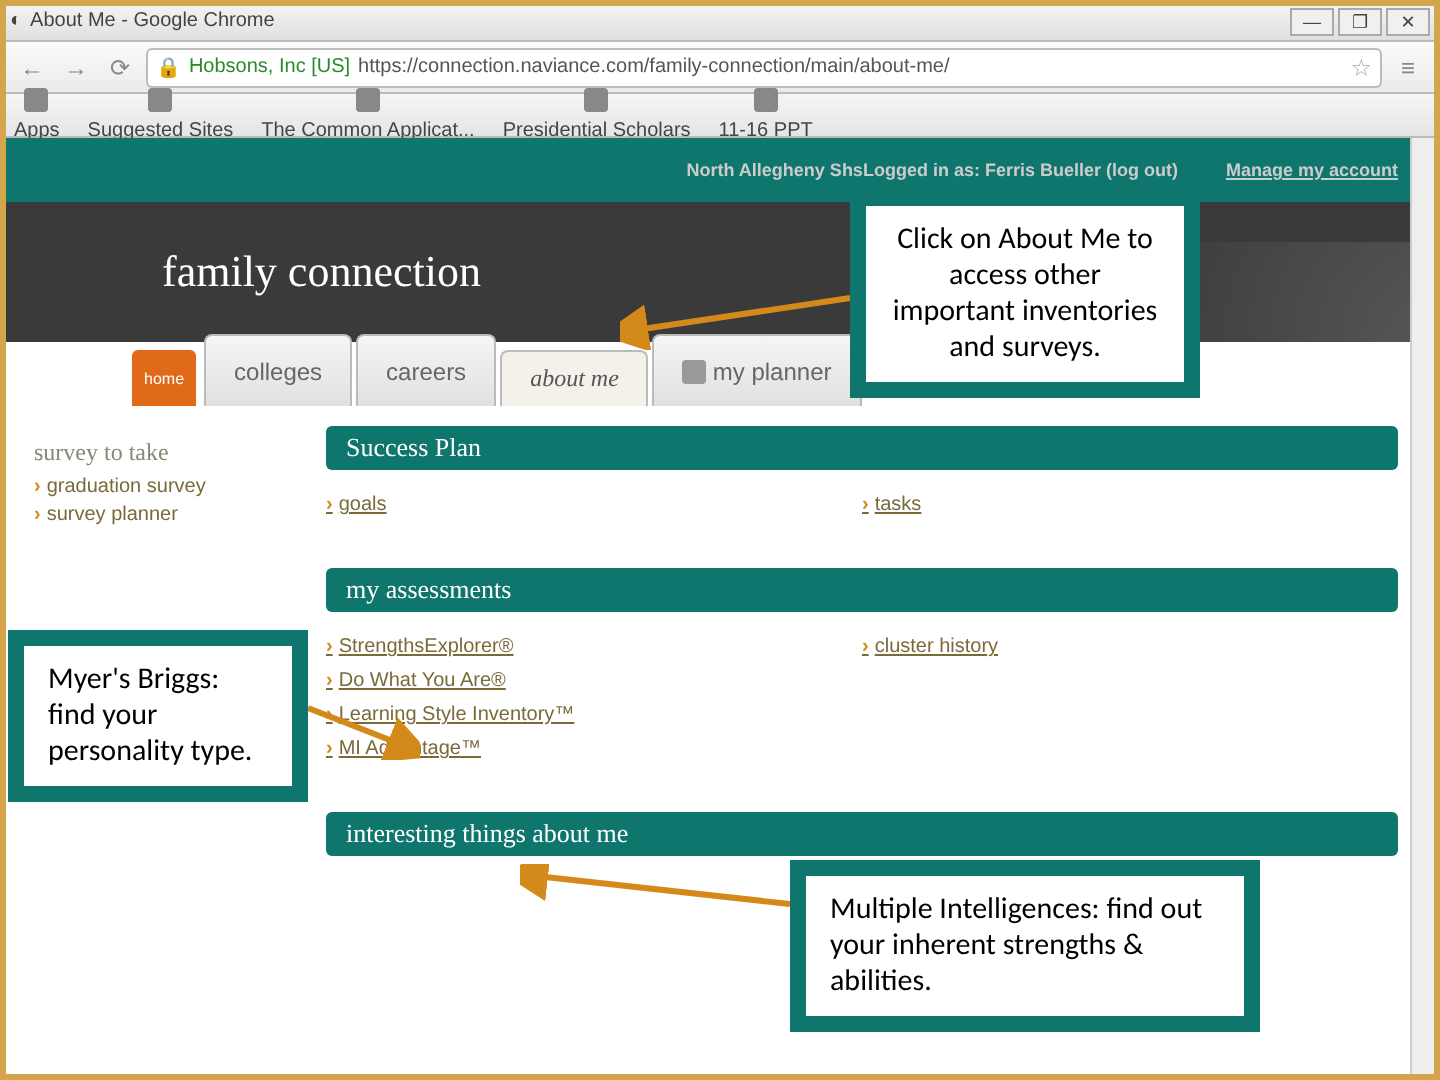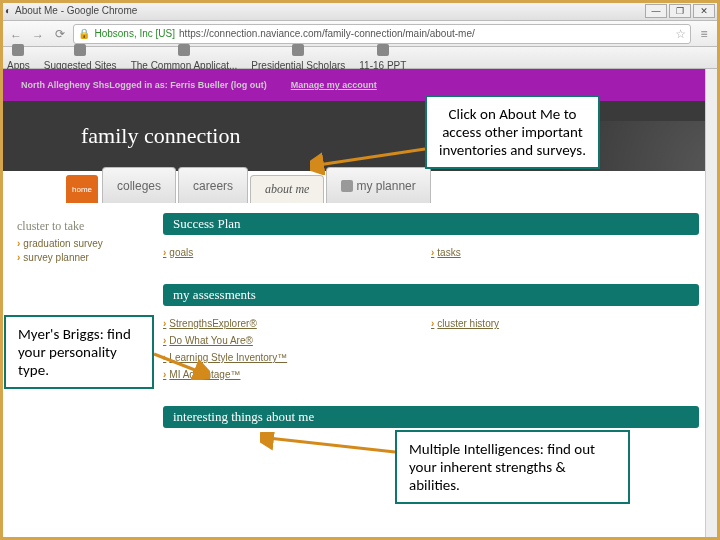--- a/index.html
+++ b/index.html
@@ -18,21 +18,21 @@
   .urlhost { color: #2a8a2a; }
   .urlpath { color: #555; }
   .star { color: #aaa; font-size: 12px; }
   
   .bookmarks { background: linear-gradient(#f5f5f5,#e5e5e5); height: 22px; display: flex; align-items: center; padding: 0 6px; gap: 14px; font-size: 10px; color: #444; border-bottom: 1px solid #bbb; }
   .bm { display: flex; align-items: center; gap: 4px; cursor: pointer; flex-direction: column; }
   .bm .ico { width: 12px; height: 12px; background: #888; border-radius: 2px; }
   
   .page { background: #fff; position: relative; height: calc(540px - 20px - 26px - 22px); overflow: hidden; }
   
-  .blackbar { background: #a21caf; color: #ccc; height: 32px; display: flex; align-items: center; justify-content: flex-start; padding: 0 20px; font-size: 9px; font-weight: bold; }
+  .blackbar { background: #0f766e; color: #ccc; height: 32px; display: flex; align-items: center; justify-content: flex-end; padding: 0 20px; font-size: 9px; font-weight: bold; }
   .blackbar .right { display: flex; gap: 24px; }
   
   .banner { background: #3a3a3a; height: 70px; position: relative; padding-left: 27px; }
   .banner .brand { position: absolute; left: 80px; top: 22px; color: #fff; font-size: 22px; font-family: Georgia, serif; font-weight: normal; }
   .banner .corner { position: absolute; right: 0; bottom: 0; width: 220px; height: 50px; background: radial-gradient(circle at bottom right, rgba(255,255,255,.15), transparent 70%); }
   
   .tabs { display: flex; align-items: flex-end; padding: 0 0 0 65px; height: 32px; background: #fff; position: relative; }
   .hometab { background: #e06a1a; color: #fff; font-size: 8px; padding: 14px 6px; border-radius: 3px 3px 0 0; margin-right: 4px; height: 18px; display: flex; align-items: center; }
   .tab { background: linear-gradient(#f5f5f5,#e0e0e0); border: 1px solid #bbb; border-bottom: none; border-radius: 4px 4px 0 0; padding: 5px 14px; font-size: 12px; color: #666; margin-right: 2px; cursor: pointer; height: 36px; display: flex; align-items: center; }
   .tab.active { background: #f3f1ea; color: #555; font-family: Georgia, serif; font-style: italic; height: 28px; }
@@ -45,21 +45,21 @@
   .sidelink::before { content: "›"; color: #d48a1a; font-weight: bold; }
   
   .main { flex: 1; padding: 0 20px 0 0; }
   .sechead { background: #0f766e; color: #fff; font-family: Georgia, serif; font-size: 13px; padding: 3px 10px; border-radius: 3px; margin-bottom: 6px; }
   .twocol { display: flex; margin-bottom: 20px; }
   .col { flex: 1; }
   .link { color: #7a6a3a; font-size: 10px; margin: 6px 0; display: flex; align-items: center; gap: 3px; cursor: pointer; text-decoration: underline; }
   .link::before { content: "›"; color: #d48a1a; font-weight: bold; text-decoration: none; }
   
   
-  .callout { position: absolute; background: #fff; border: 2px solid #0f766e; padding: 8px 12px; font-family: Calibri, Arial, sans-serif; font-size: 15px; line-height: 1.2; z-index: 50; }
+  .callout { position: absolute; background: #fff; border: 8px solid #0f766e; padding: 8px 12px; font-family: Calibri, Arial, sans-serif; font-size: 15px; line-height: 1.2; z-index: 50; }
   .callout.c1 { left: 425px; top: 95px; width: 175px; text-align: center; }
   .callout.c2 { left: 4px; top: 315px; width: 150px; }
   .callout.c3 { left: 395px; top: 430px; width: 235px; }
   
   .arrow { position: absolute; z-index: 45; }
   .scrollbar-v { position: absolute; right: 0; top: 0; bottom: 0; width: 14px; background: #eee; border-left: 1px solid #ccc; }
   .outerframe { position: absolute; inset: 0; border: 3px solid #d4a54a; pointer-events: none; z-index: 100; }
 </style>
 </head>
 <body>
@@ -134,21 +134,21 @@
       <div class="tab">careers</div>
       <div class="tab active">about me</div>
       <div class="tab">
           <span class="pip"></span>
           <span>my planner</span>
         </div>
     </div>
 
     <div class="content">
       <div class="sidebar">
-        <div class="sidehead">cluster to take</div>
+        <div class="sidehead">survey to take</div>
         <div class="sidelink">
             <span>graduation survey</span>
           </div>
         <div class="sidelink">
             <span>survey planner</span>
           </div>
       </div>
 
       <div class="main">
         <div class="sechead">Success Plan</div>

